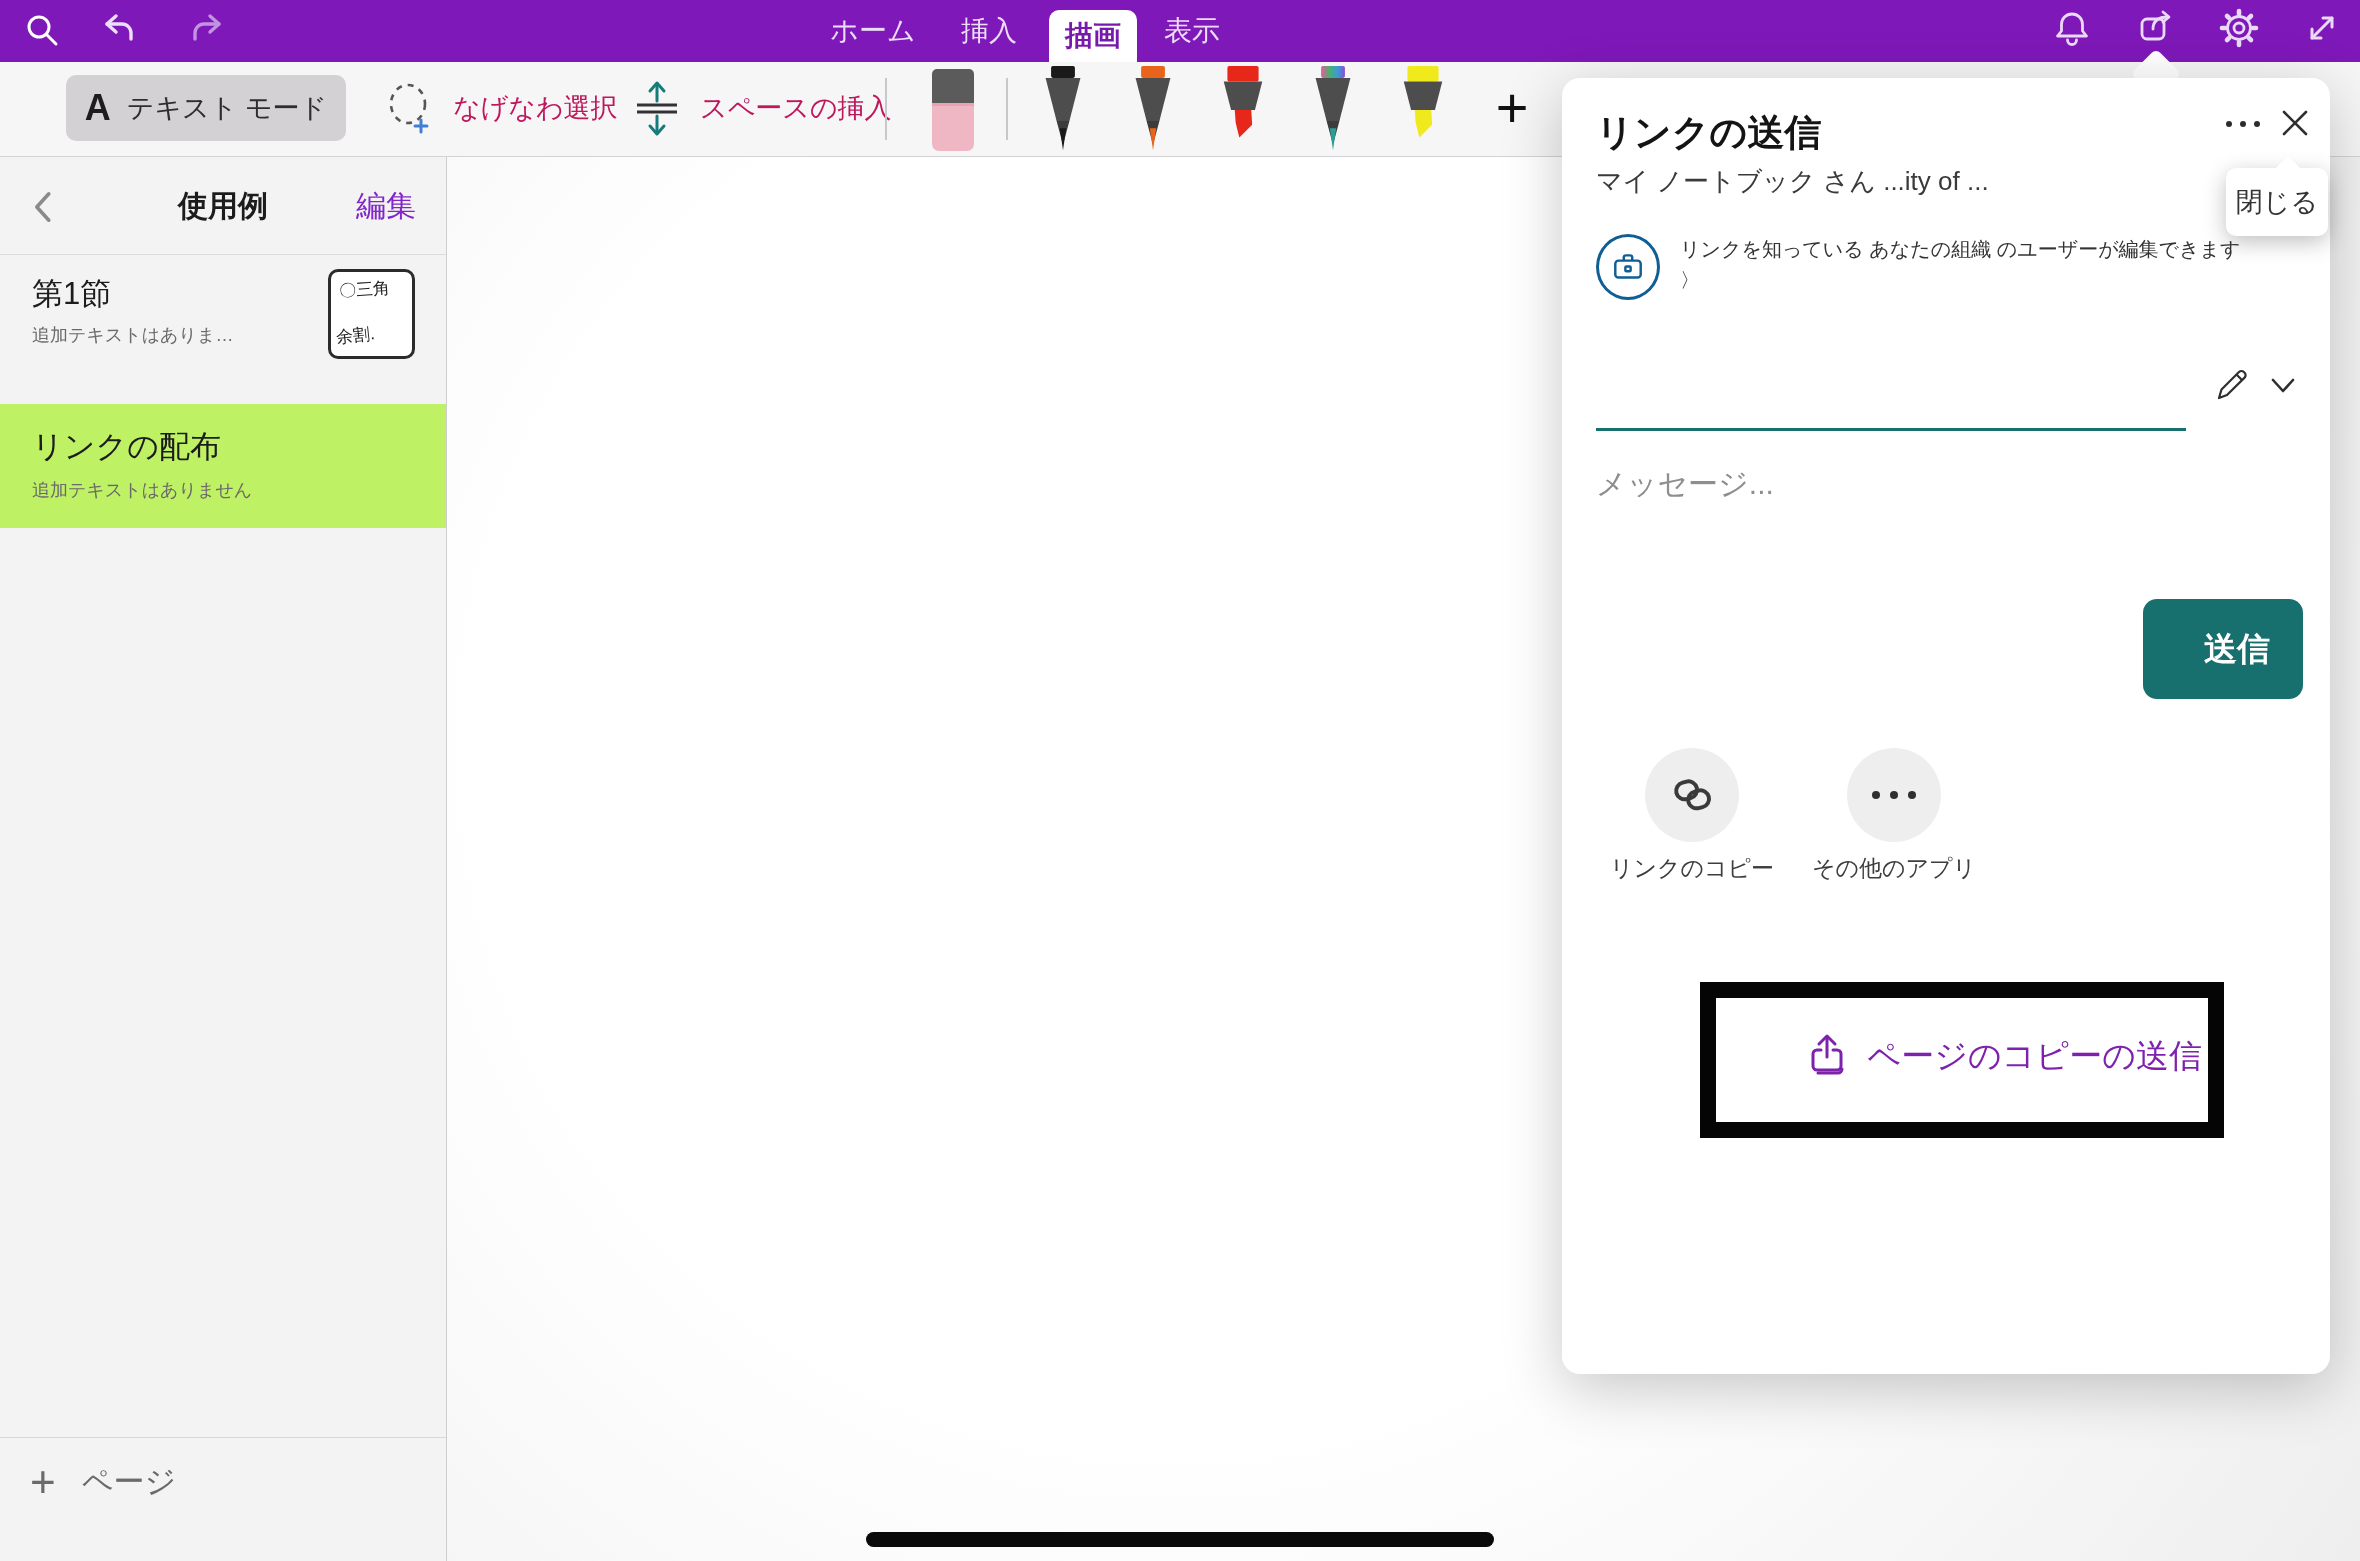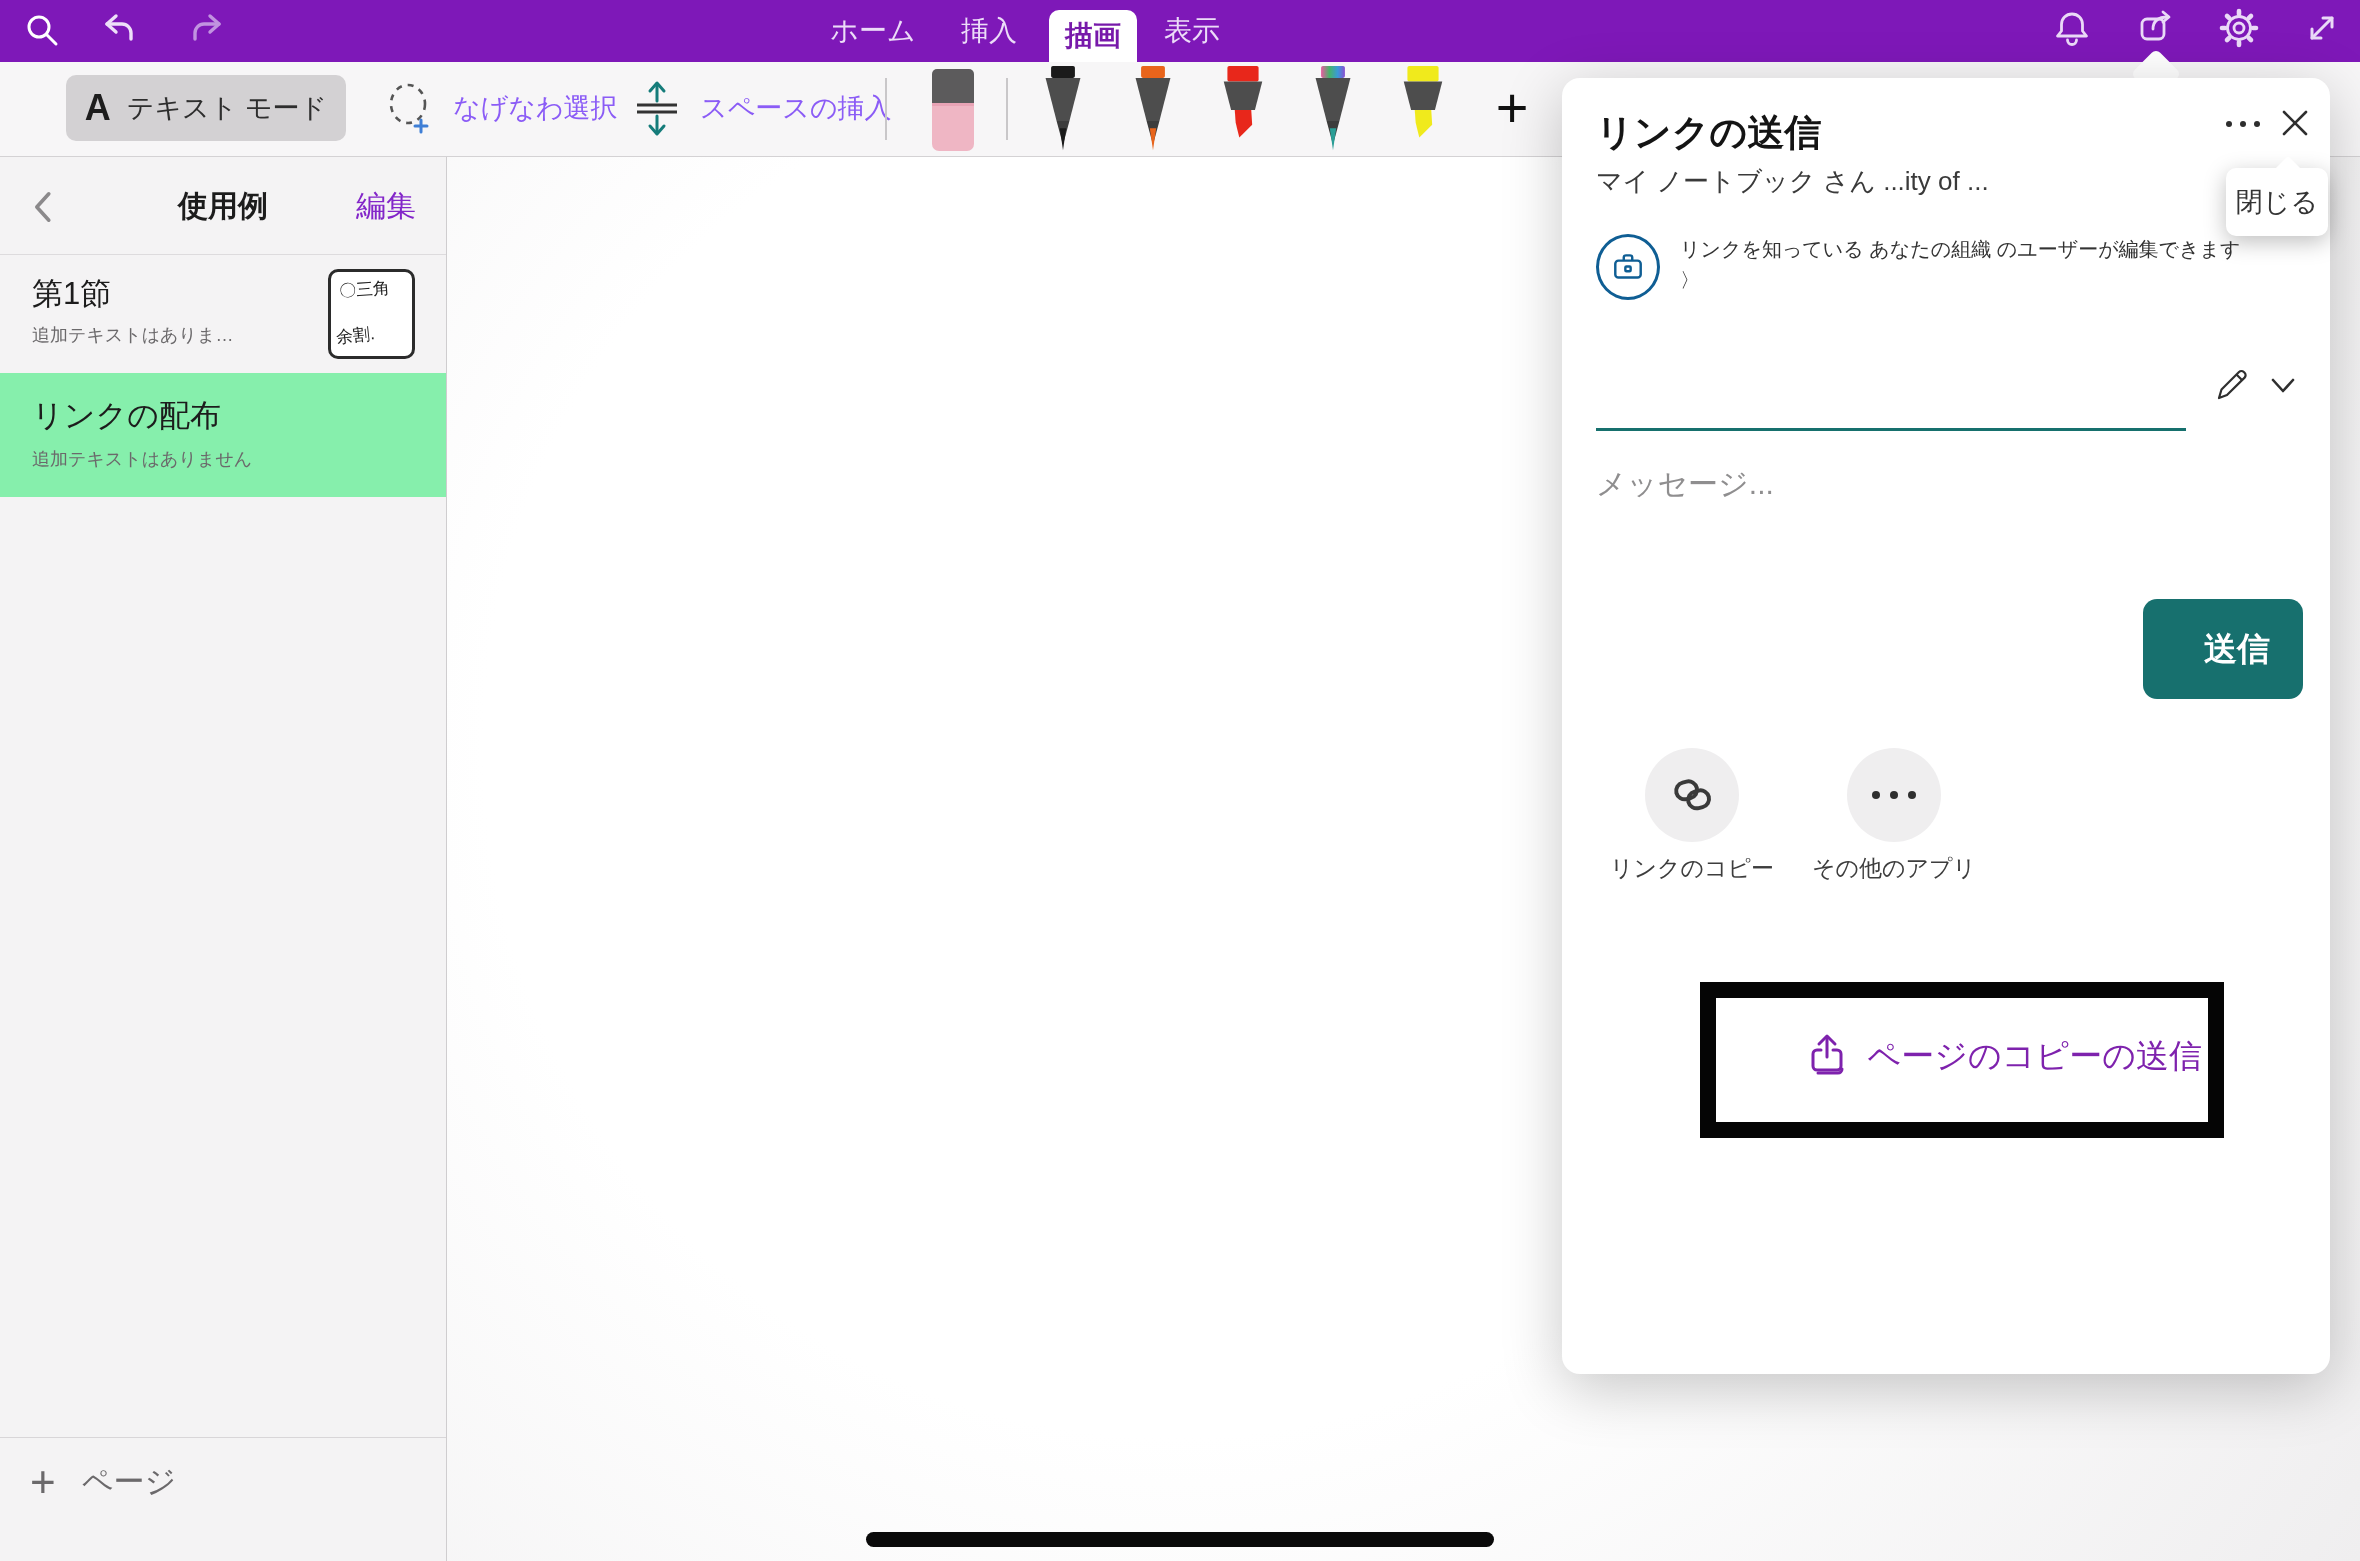--- a/index.html
+++ b/index.html
@@ -21,39 +21,39 @@
   .popover-arrow { position:absolute; left:2138px; top:56px; width:36px; height:36px; background:#fff;
                    transform:rotate(45deg); border-radius:6px; z-index:19; }
 
   
   .toolbar { left:0; top:62px; width:2360px; height:95px; background:#f7f6f7; border-bottom:1px solid #d4d2d4; z-index:6; }
   .textmode-btn { position:absolute; left:66px; top:13px; width:280px; height:66px; background:#d3d1d3; border-radius:10px;
                   display:flex; align-items:center; justify-content:center; gap:16px; cursor:pointer; }
   .textmode-letter { font-size:36px; font-weight:700; color:#1d1d1d; }
   .textmode-label { font-size:27px; color:#2e2e2e; }
   .tool-group { position:absolute; top:13px; height:66px; display:flex; align-items:center; gap:14px; cursor:pointer; }
-  .tool-label { font-size:27px; color:#8b5cf6; white-space:nowrap; }
+  .tool-label { font-size:27px; color:#be185d; white-space:nowrap; }
   .tb-divider { position:absolute; top:16px; width:2px; height:62px; background:#c9c7c9; }
   .eraser { position:absolute; left:932px; top:7px; width:42px; height:82px; cursor:pointer; }
   .eraser .e-top { width:42px; height:34px; background:#5c5b5c; border-radius:5px 5px 0 0; }
   .eraser .e-bot { width:42px; height:48px; background:#efb6c4; border-radius:0 0 7px 7px; border-top:3px solid #e8a3b5; }
   .pen { position:absolute; top:4px; width:64px; height:88px; cursor:pointer; }
   .addpen { position:absolute; left:1484px; top:18px; width:56px; height:56px; display:flex; align-items:center; justify-content:center;
             font-size:56px; font-weight:300; color:#111; cursor:pointer; line-height:1; }
 
   
   .sidebar { left:0; top:157px; width:447px; height:1404px; background:#f4f3f4; border-right:1px solid #cfcdcf; z-index:5; }
   .sb-header { position:absolute; left:0; top:0; width:100%; height:98px; border-bottom:1px solid #dddbdd; }
   .sb-back { position:absolute; left:26px; top:32px; width:36px; height:36px; cursor:pointer; }
   .sb-title { position:absolute; left:0; top:0; width:100%; height:98px; display:flex; align-items:center; justify-content:center;
               font-size:30px; font-weight:600; color:#1c1c1c; }
   .sb-edit { position:absolute; right:30px; top:0; height:98px; display:flex; align-items:center;
              font-size:30px; color:#8326c9; cursor:pointer; }
   .sb-item { position:absolute; left:0; width:100%; cursor:pointer; }
-  .sb-item.sel { background:#86efac; }
+  .sb-item.sel { background:#bef264;margin-top:31px; }
   .sb-item-title { position:absolute; left:32px; top:18px; font-size:31px; color:#1c1c1c; }
   .sb-item-sub { position:absolute; left:32px; top:68px; font-size:18px; color:#6b696b; }
   .sb-thumb { position:absolute; left:328px; top:14px; width:87px; height:90px; background:#fff;
               border:3px solid #2b2b2b; border-radius:10px; overflow:hidden; }
   .sb-thumb .t1 { position:absolute; left:8px; top:6px; font-size:17px; color:#222; transform:rotate(-4deg); }
   .sb-thumb .t2 { position:absolute; left:5px; top:52px; font-size:17px; color:#222; transform:rotate(-6deg); }
   .sb-footer { position:absolute; left:0; top:1280px; width:100%; height:124px; border-top:1px solid #d8d6d8; }
   .add-page { position:absolute; left:30px; top:22px; display:flex; align-items:center; gap:26px; cursor:pointer; }
   .add-page .plus { font-size:44px; font-weight:300; color:#6b696b; line-height:1; }
   .add-page .lbl { font-size:31px; color:#6b696b; }

